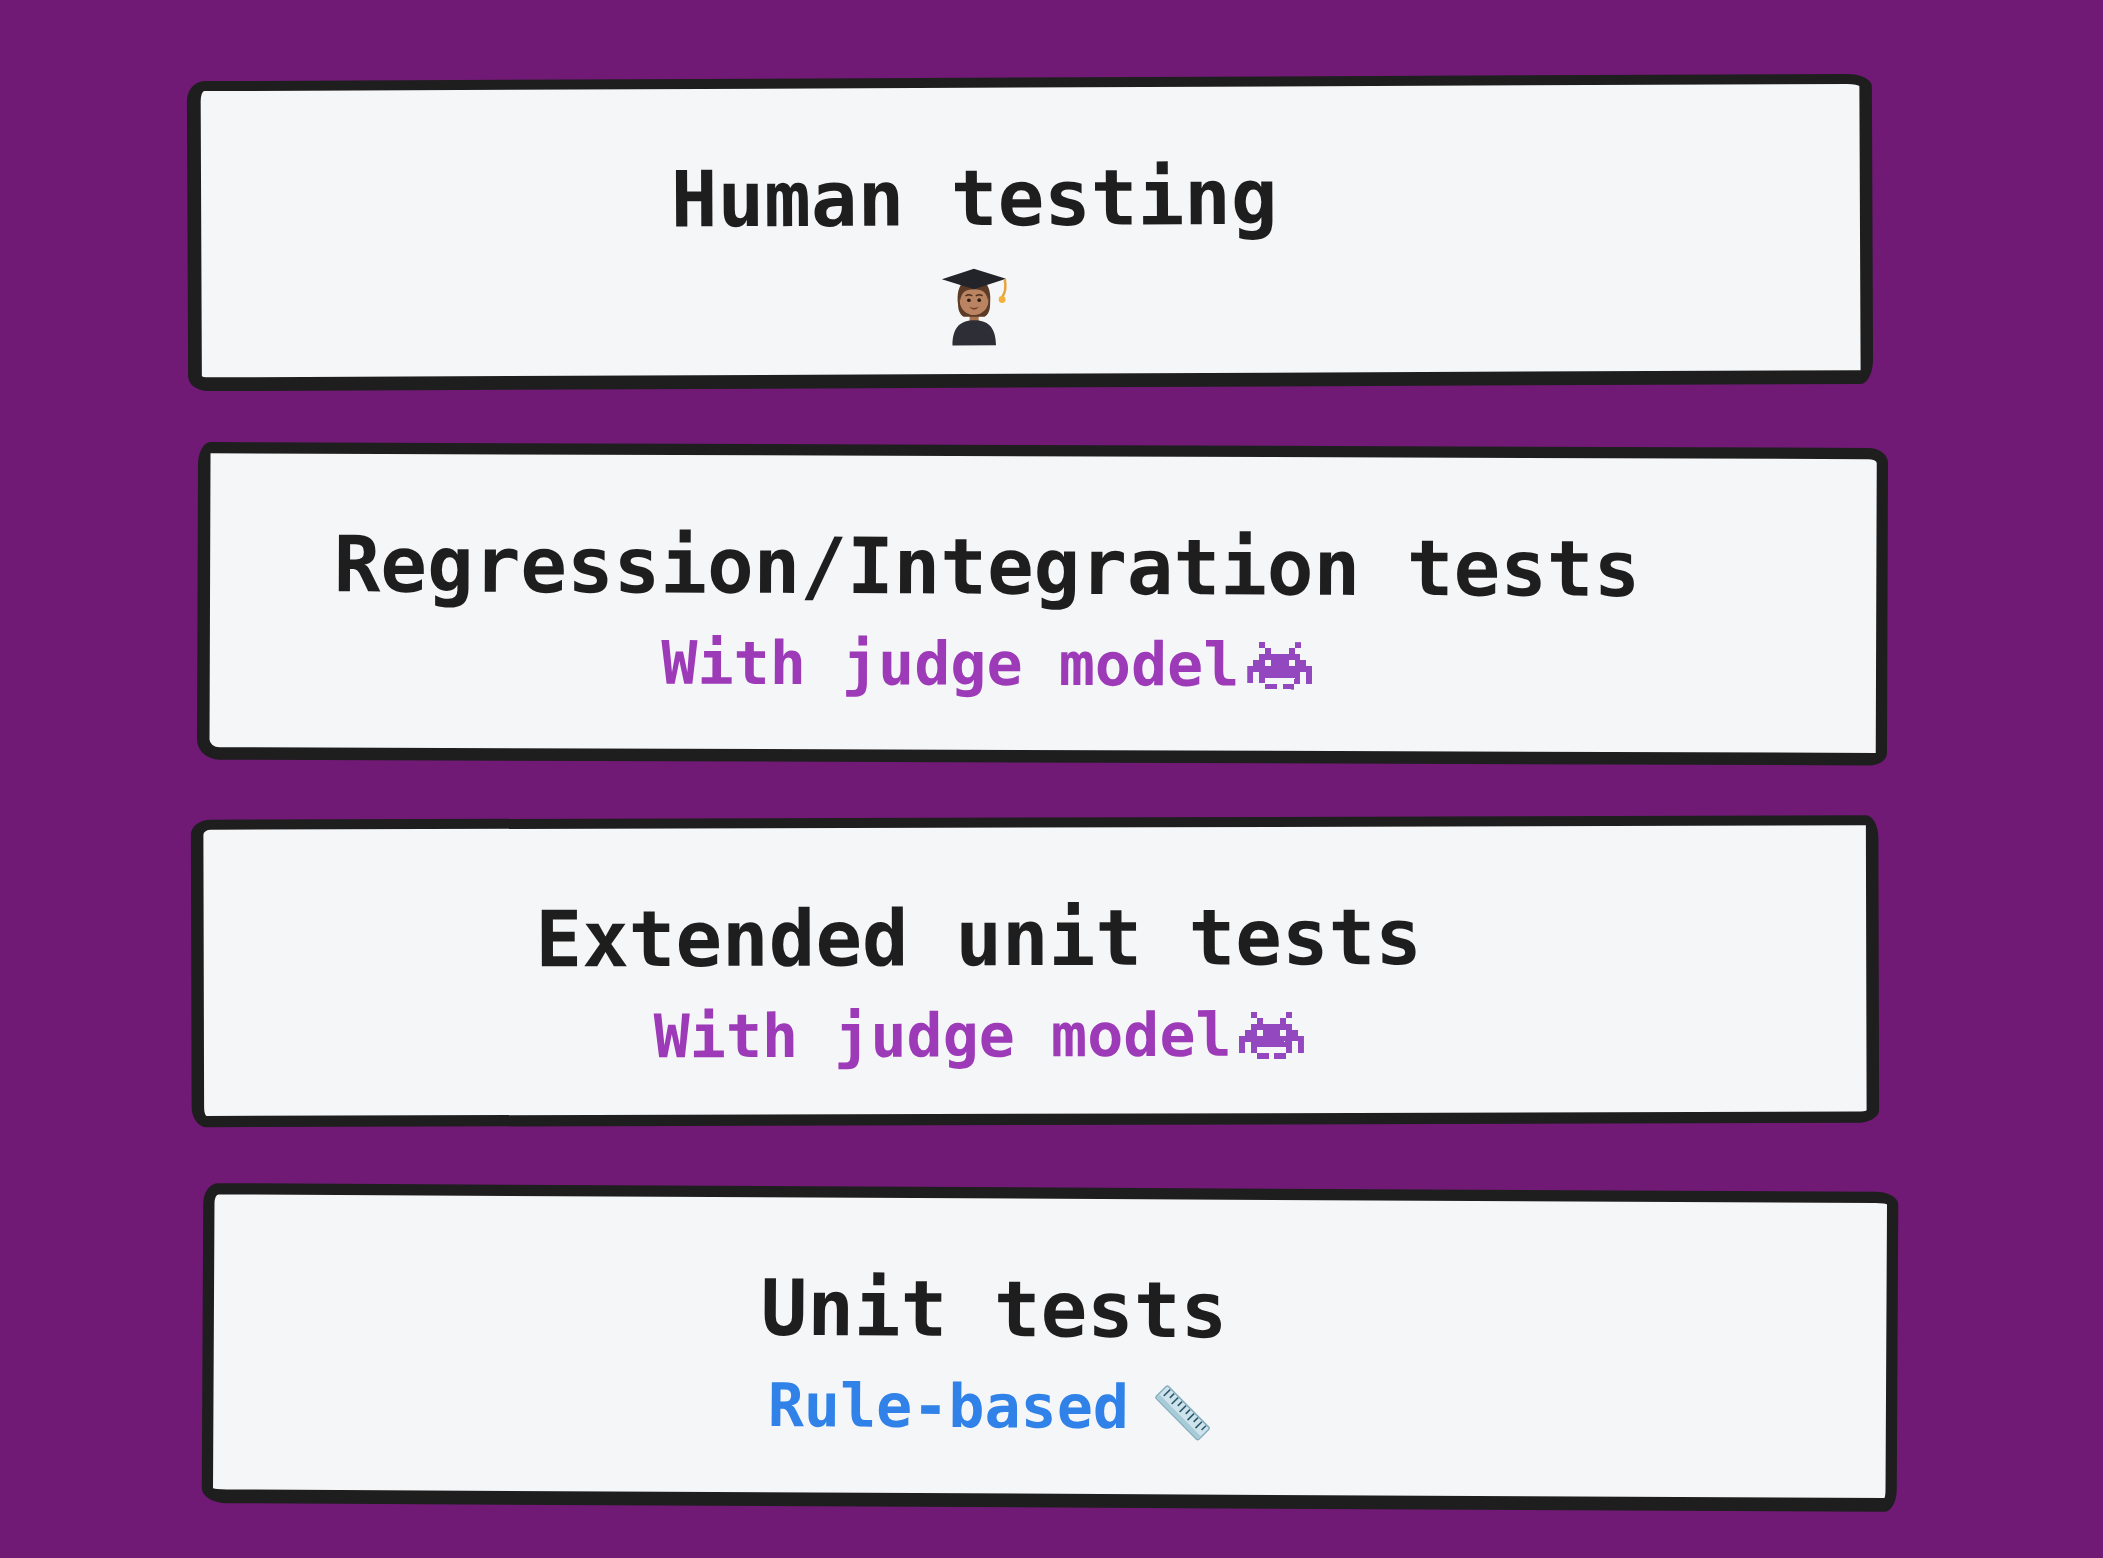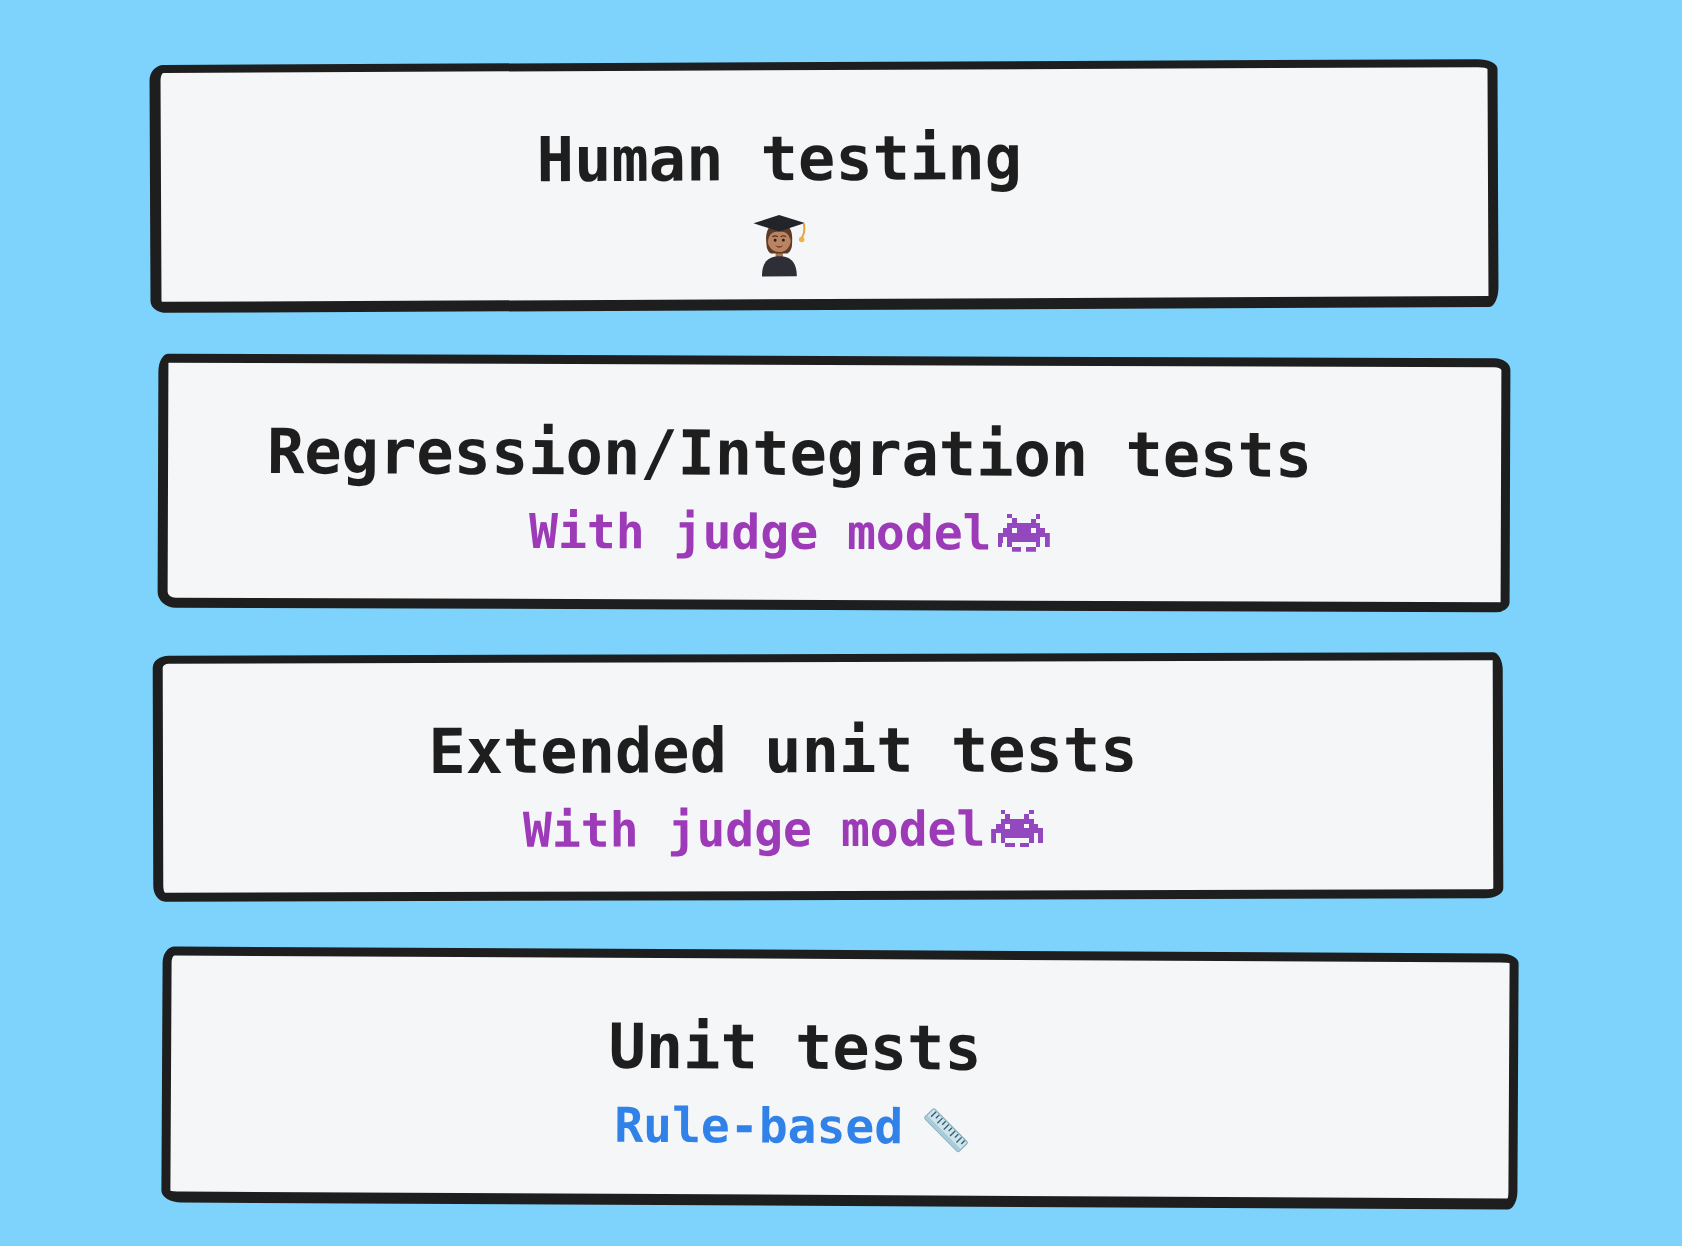--- a/index.html
+++ b/index.html
@@ -1,20 +1,20 @@
 <!DOCTYPE html>
 <html><head>
 <meta charset="utf-8">
 <style>
   html, body { margin:0; padding:0; background:#ffffff; }
   .canvas {
     position: relative;
     width: 1682px;
     height: 1246px;
-    background: #7dd3fc;
+    background: #701a75;
     font-family: "DejaVu Sans Mono", "Liberation Mono", monospace;
     font-weight: bold;
     color: #1e1e1e;
     overflow: hidden;
   }
   .box {
     position: absolute;
     box-sizing: border-box;
     background: #f5f6f8;
     border: 9px solid #1e1e1e;

